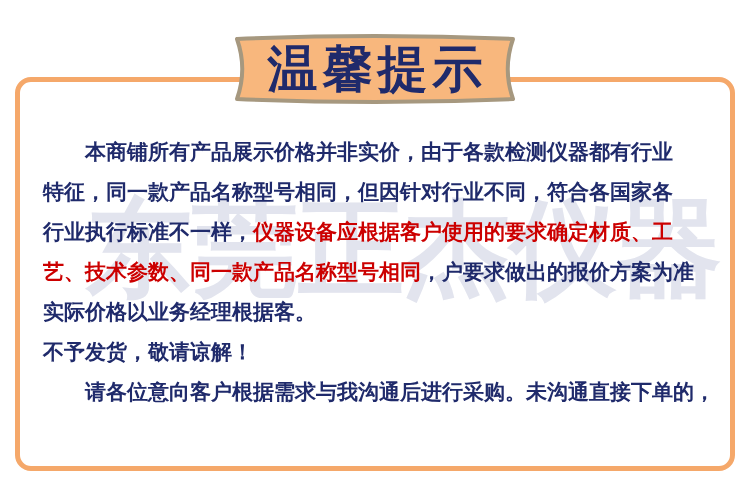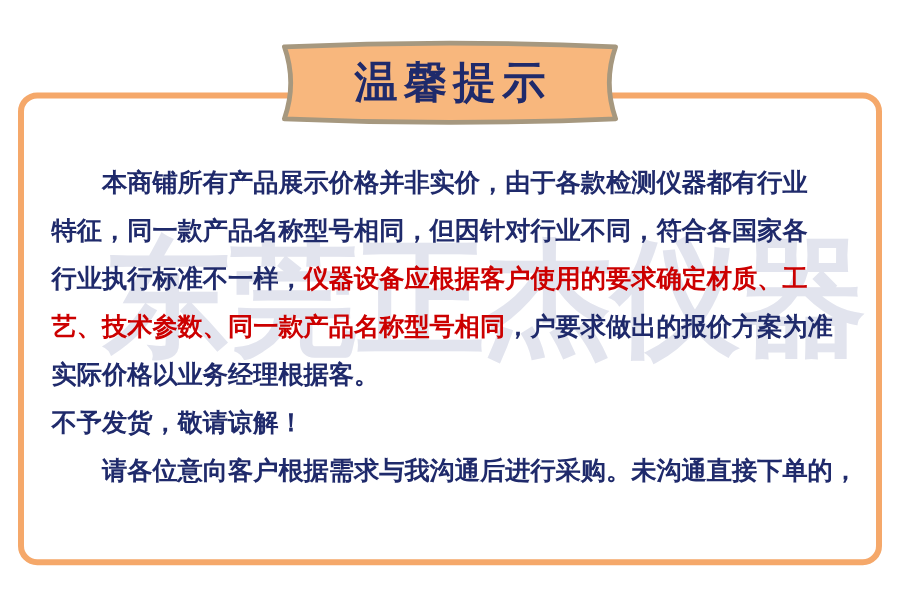--- a/index.html
+++ b/index.html
@@ -48,39 +48,39 @@
     position:absolute;
     left:227px;top:30px;
     width:296px;height:78px;
     z-index:3;
   }
   .banner svg{position:absolute;left:0;top:0;width:100%;height:100%;overflow:visible;}
   .banner-title{
     position:absolute;
     left:0;top:0;width:100%;height:100%;
     display:flex;align-items:center;justify-content:center;
-    font-size:36px;
+    font-size:50px;
     font-weight:bold;
     color:var(--navy);
     letter-spacing:5px;
     padding-left:5px;
     box-sizing:border-box;
     font-family:"Liberation Sans", sans-serif;
   }
   
   .notice-text{
     position:absolute;
     left:43px;top:132px;
     width:650px;
     z-index:2;
     font-size:21px;
     font-weight:bold;
     line-height:40px;
     color:var(--navy);
-    font-family:Liberation Serif, serif;
+    font-family:Liberation Sans, sans-serif;
   }
   .line{white-space:nowrap;height:40px;}
   .line.indent{padding-left:42px;}
   .seg-navy{color:var(--navy);}
   .seg-red{color:var(--red);}
 </style>
 </head>
 <body>
 
 <div class="stage">

